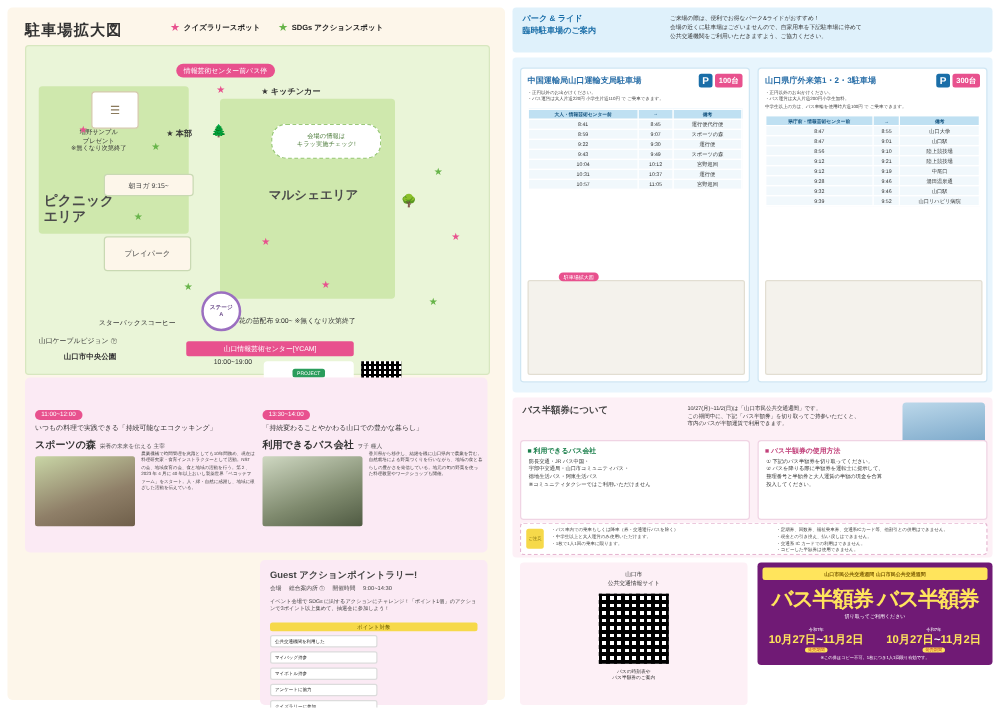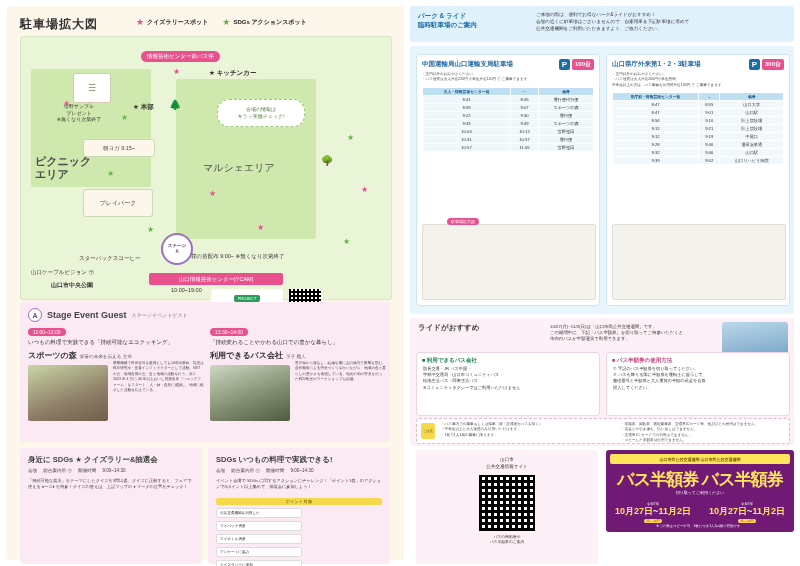--- a/index.html
+++ b/index.html
@@ -22,21 +22,21 @@
   .star-ic{font-size:9px;line-height:9px;}
   .pink{color:#e8518e;}
   .green{color:#67b449;}
 
   
   .map{position:absolute;left:14px;top:30px;width:370px;height:262px;
        background:#eaf5d8;border-radius:3px;border:1px solid #d7e7bf;}
   .blockA{position:absolute;left:10px;top:32px;width:120px;height:118px;background:#cfe8ad;border-radius:3px;}
   .picnic-label{position:absolute;left:14px;top:118px;font-size:11px;font-weight:bold;color:#4b4b4b;line-height:13px;}
   .marche{position:absolute;left:155px;top:42px;width:140px;height:160px;background:#cfe8ad;border-radius:3px;}
-  .marche-label{position:absolute;left:182px;top:112px;font-size:10px;font-weight:normal;color:#4b4b4b;margin-top:12px;}
+  .marche-label{position:absolute;left:194px;top:112px;font-size:10px;font-weight:bold;color:#4b4b4b;}
   .playpark{position:absolute;left:62px;top:152px;width:68px;height:26px;background:#fdf6ea;border:1px solid #c9d9b3;border-radius:3px;
             font-size:6px;display:flex;align-items:center;justify-content:center;color:#444;}
   .yoga{position:absolute;left:62px;top:102px;width:70px;height:16px;background:#fdf6ea;border:1px solid #c9d9b3;border-radius:3px;
         font-size:5.5px;display:flex;align-items:center;justify-content:center;color:#444;}
   .kitchen{position:absolute;left:188px;top:32px;font-size:6.5px;font-weight:bold;color:#333;}
   .honbu{position:absolute;left:112px;top:66px;font-size:6.5px;font-weight:bold;color:#333;}
   .bus-tag{position:absolute;left:120px;top:14px;background:#e8518e;color:#fff;font-size:5.5px;
            padding:2px 6px;border-radius:8px;white-space:nowrap;}
   .bubble{position:absolute;left:196px;top:62px;width:86px;height:26px;background:#ffffff;border:1px dashed #9ac97a;
           border-radius:12px;font-size:5px;color:#4a7a38;display:flex;align-items:center;justify-content:center;text-align:center;line-height:7px;}
@@ -212,54 +212,39 @@
       <span class="mapstar green" style="left:86px;top:132px;">★</span>
       <div class="mrt">
         <div class="mrt-top">PROJECT</div>
         <div class="mrt-main">MRT</div>
         <div class="mrt-sub">Ecologies of Closeness</div>
       </div>
       <div class="qr"></div>
     </div>
 
     <div class="guest">
-      <div class="guest-head">
-        <span class="badge-a">A</span>
-        <span class="guest-title">Stage Event Guest</span>
-        <span class="guest-sub">ステージイベントゲスト</span>
-      </div>
       <div class="slot l">
         <span class="time-chip">11:00~12:00</span>
         <div class="slot-h">いつもの料理で実践できる「持続可能なエコクッキング」</div>
         <div class="person"><span>スポーツの森</span><small>栄養の未来を伝える  主宰</small></div>
         <div class="photo ph1"></div>
         <div class="bio">農業機械で時間管理を意識としても10年間務め、現在は料理研究家・食育インストラクターとして活動。NST の会、地域食育の会、食と地域の活動を行う。第２、2023 年 4 月に 40 年以上おいし製薬世界「ベコッテファーム」をスタート。人・緑・自然に感謝し、地域に根ざした活動を伝えている。</div>
       </div>
       <div class="slot r">
         <span class="time-chip">13:30~14:00</span>
         <div class="slot-h">「持続変わることやかわる山口での豊かな暮らし」</div>
         <div class="person"><span>利用できるバス会社</span><small>ヲ子 種人</small></div>
         <div class="photo ph2"></div>
         <div class="bio">香川県から移住し、結婚を機に山口県内で農業を営む。自然栽培による野菜づくりを行いながら、地域の食と暮らしの豊かさを発信している。地元の旬の野菜を使った料理教室やワークショップも開催。</div>
       </div>
     </div>
 
-    <div class="pbox l">
-      <h3>身近に SDGs ★ クイズラリー&amp;抽選会</h3>
-      <div class="infoline">
-        <span>会場</span>
-        <span>総合案内所 ㊦</span>
-        <span>開催時間</span>
-        <span>9:00~14:30</span>
-      </div>
-      <div class="ptxt">「持続可能な農業」をテーマにしたクイズを3問出題。クイズに正解すると、フェアで使える ♦ーズ♦ を持参！クイズの答えは、上記マップの ♦ マークの位置をチェック！</div>
-    </div>
 
     <div class="pbox r">
-      <h3>SDGs いつもの料理で実践できる!</h3>
+      <h3>Guest アクションポイントラリー!</h3>
       <div class="infoline">
         <span>会場</span>
         <span>総合案内所 ㊦</span>
         <span>開催時間</span>
         <span>9:00~14:30</span>
       </div>
       <div class="ptxt">イベント会場で SDGs に関するアクションにチャレンジ！「ポイント1個」のアクションで3ポイント以上集めて、抽選会に参加しよう！</div>
       <div class="pointbar">ポイント対象</div>
       <div class="chips">
         <div class="chip">公共交通機関を利用した</div>
@@ -401,21 +386,21 @@
                 <td>9:52</td>
                 <td>山口リハビリ病院</td>
               </tr>
         </tbody>
           </table>
         <div class="mini-map"></div>
       </div>
     </div>
 
     <div class="busbox">
-      <div class="bus-title">ライドがおすすめ</div>
+      <div class="bus-title">バス半額券について</div>
       <div class="bus-period" style="white-space:pre-line">10/27(月)~11/2(日)は「山口市民公共交通週間」です。
 この期間中に、下記「バス半額券」を切り取ってご持参いただくと、
 市内のバスが半額運賃で利用できます。</div>
       <div class="busimg"></div>
 
       <div class="subbox l">
         <div class="sub-h">■ 利用できるバス会社</div>
         <div class="sub-list" style="white-space:pre-line;font-size:4.2px;line-height:6.2px">防長交通・JR バス中国・
 宇部中交通局・山口市コミュニティバス・
 徳地生活バス・阿東生活バス

